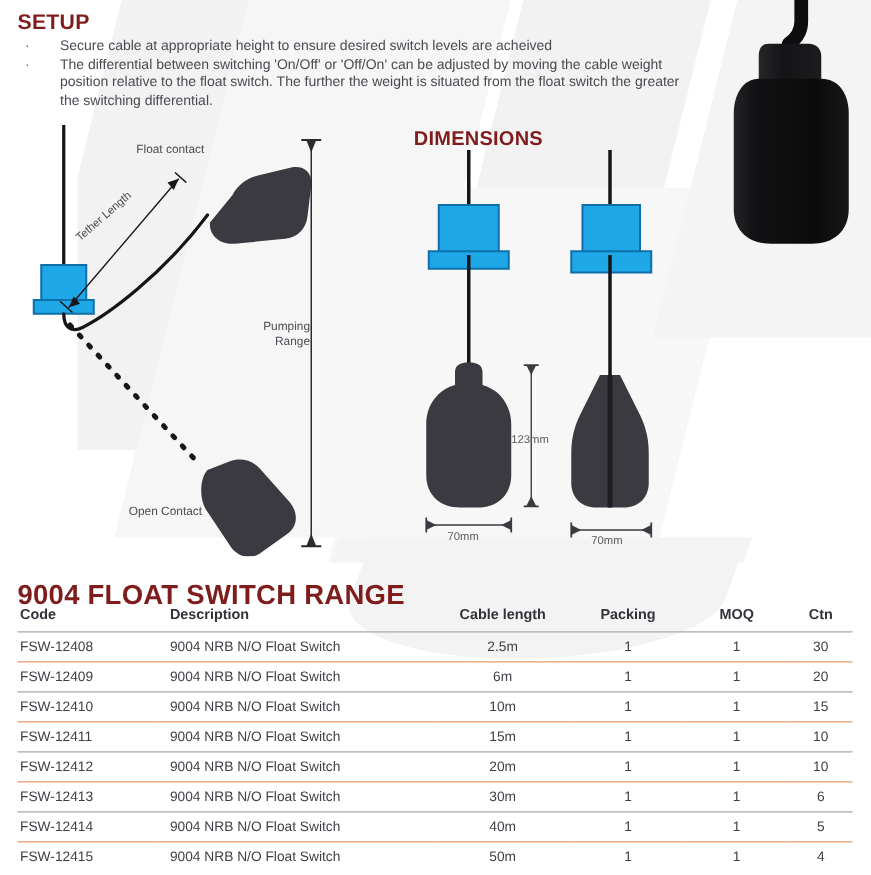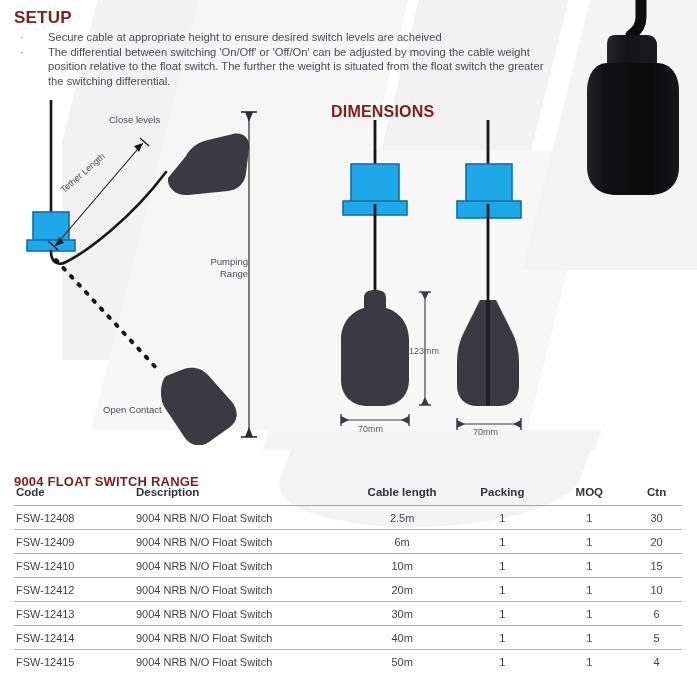--- a/index.html
+++ b/index.html
@@ -39,21 +39,21 @@
   
   .head-orange {
     position: absolute;
     z-index: 5;
     color: #7f1d1d;
     font-weight: bold;
     letter-spacing: 0.2px;
   }
   #setup-title   { left: 14px; top: 8px;  font-size: 17px; }
   #dim-title     { left: 331px; top: 103px; font-size: 16px; }
-  #range-title   { left: 14px; top: 474px; font-size: 13px; }
+  #range-title   { left: 14px; top: 463px; font-size: 22px; }
 
   
   #bullets {
     position: absolute;
     z-index: 5;
     left: 14px;
     top: 30px;
     width: 540px;
     color: #4a4a52;
     font-size: 11.2px;
@@ -183,21 +183,21 @@
 
     <g>
       <line x1="249" y1="12" x2="249" y2="337" stroke="#2b2b30" stroke-width="1.2"></line>
       <line x1="241" y1="12" x2="257" y2="12" stroke="#2b2b30" stroke-width="1.6"></line>
       <line x1="241" y1="337" x2="257" y2="337" stroke="#2b2b30" stroke-width="1.6"></line>
       <polygon points="249,22 245,12 253,12" fill="#2b2b30"></polygon>
       <polygon points="249,327 245,337 253,337" fill="#2b2b30"></polygon>
     </g>
   </svg>
 
-  <div id="lbl-close" class="diag-label">Close levels</div>
+  <div id="lbl-close" class="diag-label">Float contact</div>
   <div id="lbl-open" class="diag-label">Open Contact</div>
   <div id="lbl-tether" class="diag-label">Tether Length</div>
   <div id="lbl-pump" class="diag-label">Pumping Range</div>
 
   <div id="dim-title" class="head-orange">DIMENSIONS</div>
 
   <svg id="dimensions" viewBox="0 0 230 320">
 
     <g>
       <line x1="55" y1="0" x2="55" y2="44" stroke="#16161a" stroke-width="2.8"></line>
@@ -305,20 +305,28 @@
             <td class="c-ctn">20</td>
           </tr>
           <tr class="rule-gray">
             <td class="c-code">FSW-12410</td>
             <td class="c-desc">9004 NRB N/O Float Switch</td>
             <td class="c-cable">10m</td>
             <td class="c-pack">1</td>
             <td class="c-moq">1</td>
             <td class="c-ctn">15</td>
           </tr>
+          <tr class="rule-orange">
+            <td class="c-code">FSW-12411</td>
+            <td class="c-desc">9004 NRB N/O Float Switch</td>
+            <td class="c-cable">15m</td>
+            <td class="c-pack">1</td>
+            <td class="c-moq">1</td>
+            <td class="c-ctn">10</td>
+          </tr>
           <tr class="rule-gray">
             <td class="c-code">FSW-12412</td>
             <td class="c-desc">9004 NRB N/O Float Switch</td>
             <td class="c-cable">20m</td>
             <td class="c-pack">1</td>
             <td class="c-moq">1</td>
             <td class="c-ctn">10</td>
           </tr>
           <tr class="rule-orange">
             <td class="c-code">FSW-12413</td>

